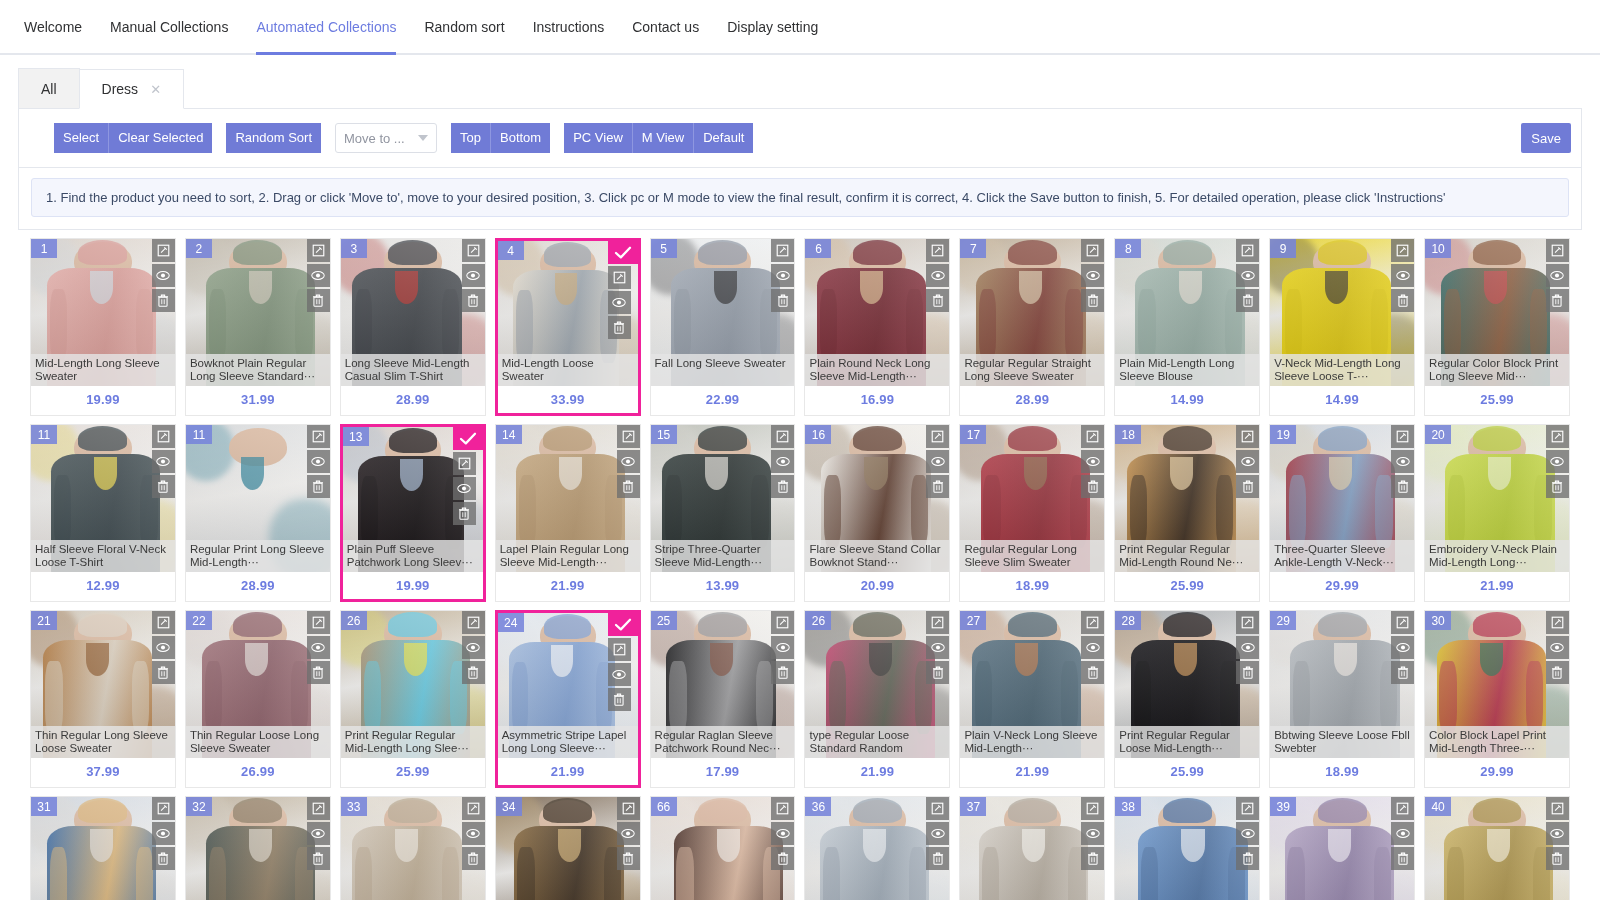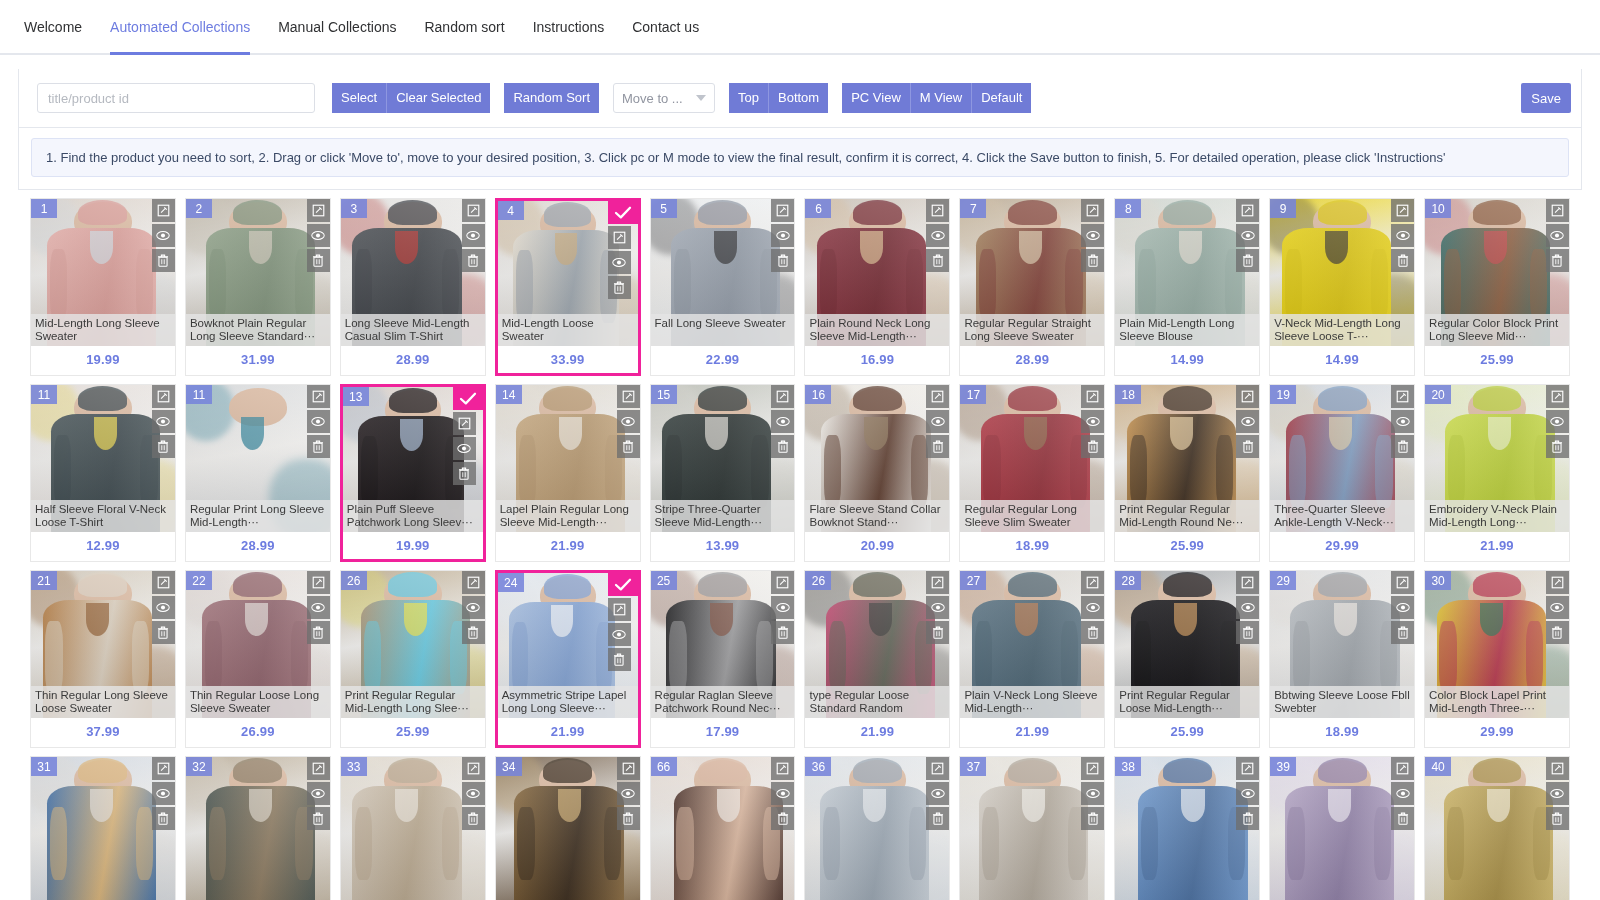--- a/index.html
+++ b/index.html
@@ -223,32 +223,41 @@
   }
 
   
   .fig { position:absolute; }
 </style>
 </head>
 <body>
 
 <div class="nav" id="nav">
     <div class="nav-item">Welcome</div>
+    <div class="nav-item">Manual Collections</div>
     <div class="nav-item active">Automated Collections</div>
-    <div class="nav-item">Manual Collections</div>
     <div class="nav-item">Random sort</div>
     <div class="nav-item">Instructions</div>
     <div class="nav-item">Contact us</div>
+    <div class="nav-item">Display setting</div>
   </div>
 
 <div class="page">
 
+  <div class="ctabs" id="ctabs">
+      <div class="ctab">
+        <span>All</span>
+      </div>
+      <div class="ctab active">
+        <span>Dress</span>
+        <span class="ctab-close">✕</span>
+      </div>
+    </div>
 
   <div class="toolbar">
-    <input class="search-input" value="" placeholder="title/product id" style="">
     <div class="btn-group">
       <button class="btn">Select</button>
       <button class="btn">Clear Selected</button>
     </div>
     <div class="btn-group sep">
       <button class="btn">Random Sort</button>
     </div>
     <div class="select-box">
       <span>Move to ...</span>
       <span class="caret"></span>

